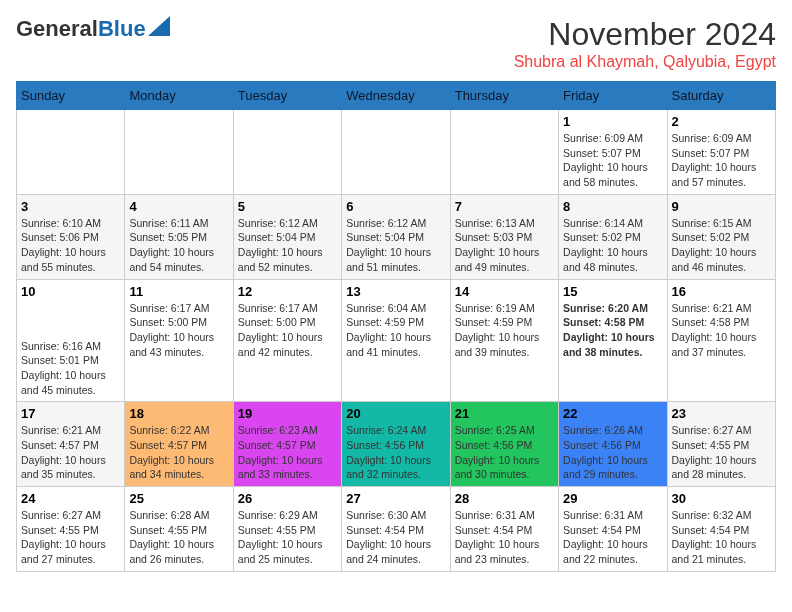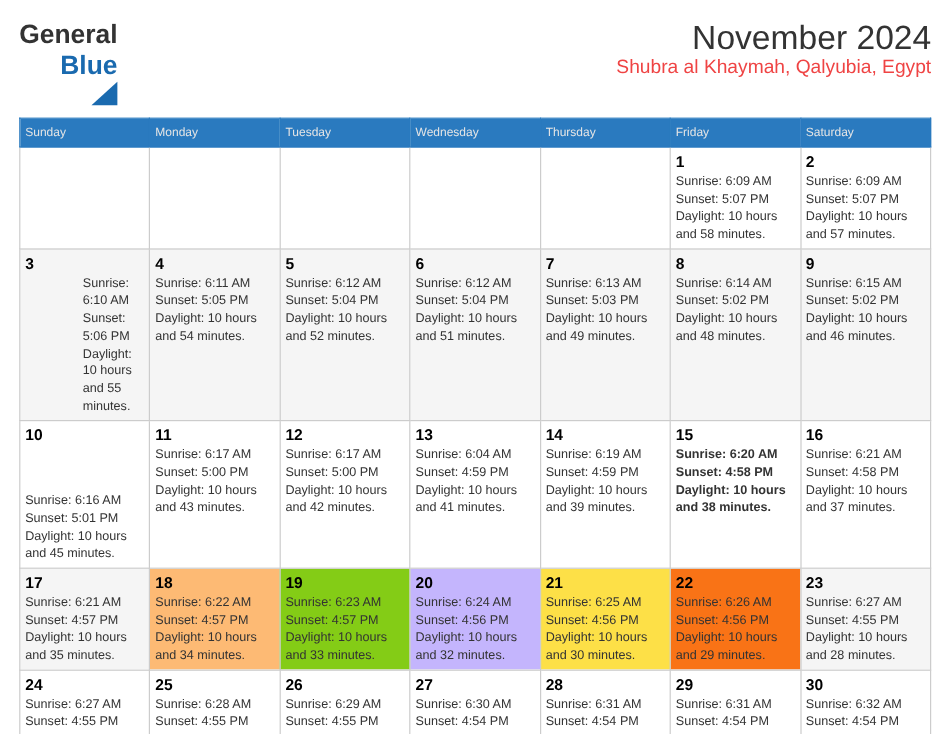--- a/index.html
+++ b/index.html
@@ -16,51 +16,50 @@
       align-items: flex-start;
       margin-bottom: 10px;
     }
     .logo {
       display: flex;
       flex-direction: column;
       align-items: flex-start;
     }
     .logo-text {
       display: flex;
-      align-items: flex-end;
+      align-items: flex-start;
       font-size: 22px;
       font-weight: bold;
       color: #333;
-      flex-direction: column;
     }
     .logo-text .general { color: #333; }
     .logo-text .blue { color: #1a6aaf; }
     .title-block {
       text-align: right;
     }
     .month-title {
-      font-size: 28px;
+      font-size: 32px;
       font-weight: normal;
       color: #333;
     }
     .location {
       font-size: 16px;
       color: #ef4444;
     }
     .calendar {
       width: 100%;
       border-collapse: collapse;
       font-size: 11px;
     }
     .calendar th {
       background-color: #2a7abf;
-      color: #e5e5e5;
+      color: #0f172a;
       padding: 6px 4px;
       text-align: left;
-      font-size: 10px;
+      font-size: 13px;
       font-weight: normal;
       border: 1px solid #2a7abf;
     }
     .calendar td {
       vertical-align: top;
       border: 1px solid #ccc;
       padding: 4px;
       width: 108px;
       min-height: 80px;
       background: #fff;
@@ -130,21 +129,21 @@
         <td>
           <span class="day-num">2</span>
           <div class="day-info" style="white-space: pre-line;">Sunrise: 6:09 AM
 Sunset: 5:07 PM
 Daylight: 10 hours and 57 minutes.</div>
         </td>
       </tr>
       <tr>
         <td style="background: rgb(245, 245, 245);">
           <span class="day-num">3</span>
-          <div class="day-info" style="white-space: pre-line; margin-left: 48px;">Sunrise: 6:10 AM
+          <div class="day-info" style="white-space: pre-line;">Sunrise: 6:10 AM
 Sunset: 5:06 PM
 Daylight: 10 hours and 55 minutes.</div>
         </td>
         <td style="background: rgb(245, 245, 245);">
           <span class="day-num">4</span>
           <div class="day-info" style="white-space: pre-line;">Sunrise: 6:11 AM
 Sunset: 5:05 PM
 Daylight: 10 hours and 54 minutes.</div>
         </td>
         <td style="background: rgb(245, 245, 245);">
@@ -228,39 +227,39 @@
           <div class="day-info" style="white-space: pre-line;">Sunrise: 6:21 AM
 Sunset: 4:57 PM
 Daylight: 10 hours and 35 minutes.</div>
         </td>
         <td style="background: #fdba74;">
           <span class="day-num">18</span>
           <div class="day-info" style="white-space: pre-line;">Sunrise: 6:22 AM
 Sunset: 4:57 PM
 Daylight: 10 hours and 34 minutes.</div>
         </td>
-        <td style="background: #84cc16; margin-top: 14px;">
+        <td style="background: #d946ef; margin-top: 14px;">
           <span class="day-num">19</span>
           <div class="day-info" style="white-space: pre-line;">Sunrise: 6:23 AM
 Sunset: 4:57 PM
 Daylight: 10 hours and 33 minutes.</div>
         </td>
-        <td style="background: #c4b5fd;">
+        <td style="background: #14b8a6;">
           <span class="day-num">20</span>
           <div class="day-info" style="white-space: pre-line;">Sunrise: 6:24 AM
 Sunset: 4:56 PM
 Daylight: 10 hours and 32 minutes.</div>
         </td>
-        <td style="background: #fde047;">
+        <td style="background: #22c55e;">
           <span class="day-num">21</span>
           <div class="day-info" style="white-space: pre-line;">Sunrise: 6:25 AM
 Sunset: 4:56 PM
 Daylight: 10 hours and 30 minutes.</div>
         </td>
-        <td style="background: #f97316; margin-top: 12px;">
+        <td style="background: #3b82f6; margin-top: 12px;">
           <span class="day-num">22</span>
           <div class="day-info" style="white-space: pre-line;">Sunrise: 6:26 AM
 Sunset: 4:56 PM
 Daylight: 10 hours and 29 minutes.</div>
         </td>
         <td style="background: rgb(245, 245, 245);">
           <span class="day-num">23</span>
           <div class="day-info" style="white-space: pre-line;">Sunrise: 6:27 AM
 Sunset: 4:55 PM
 Daylight: 10 hours and 28 minutes.</div>

